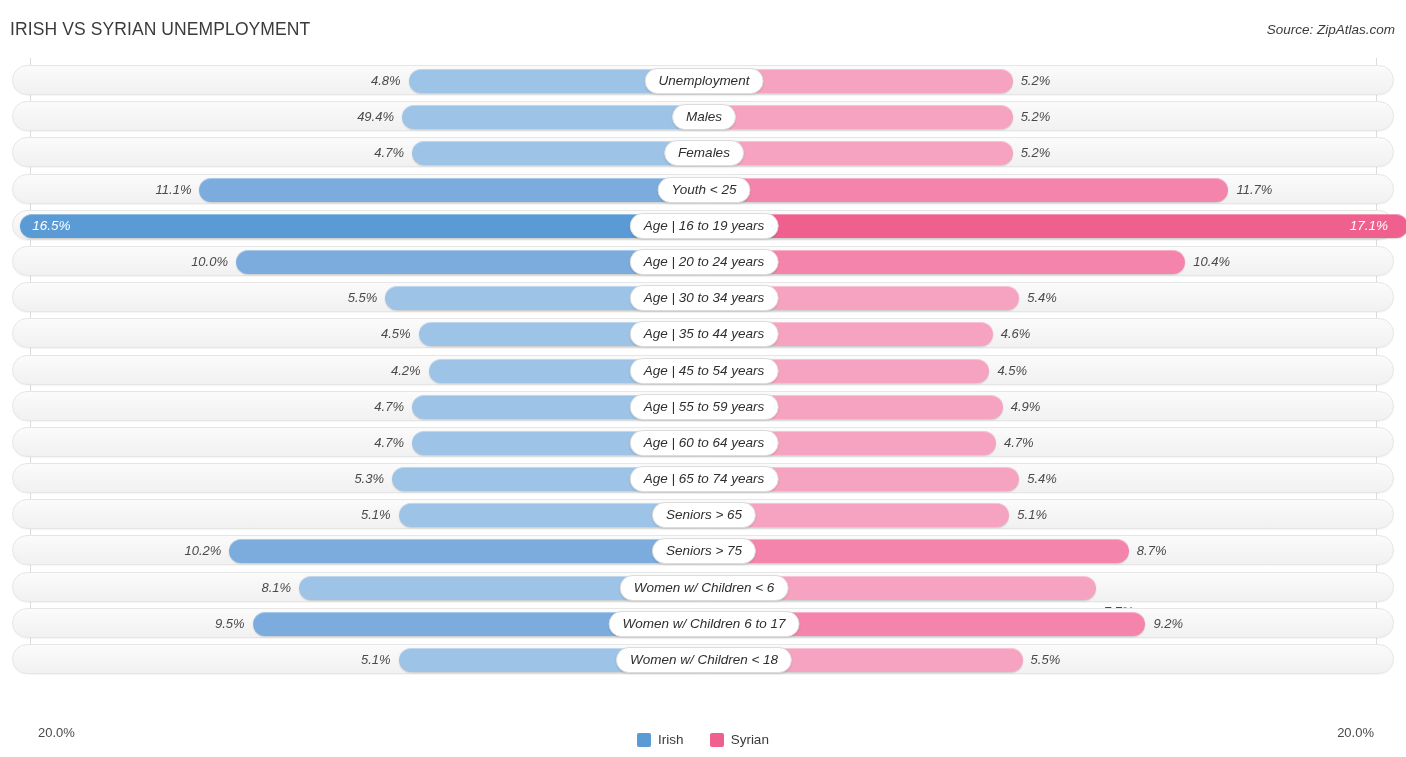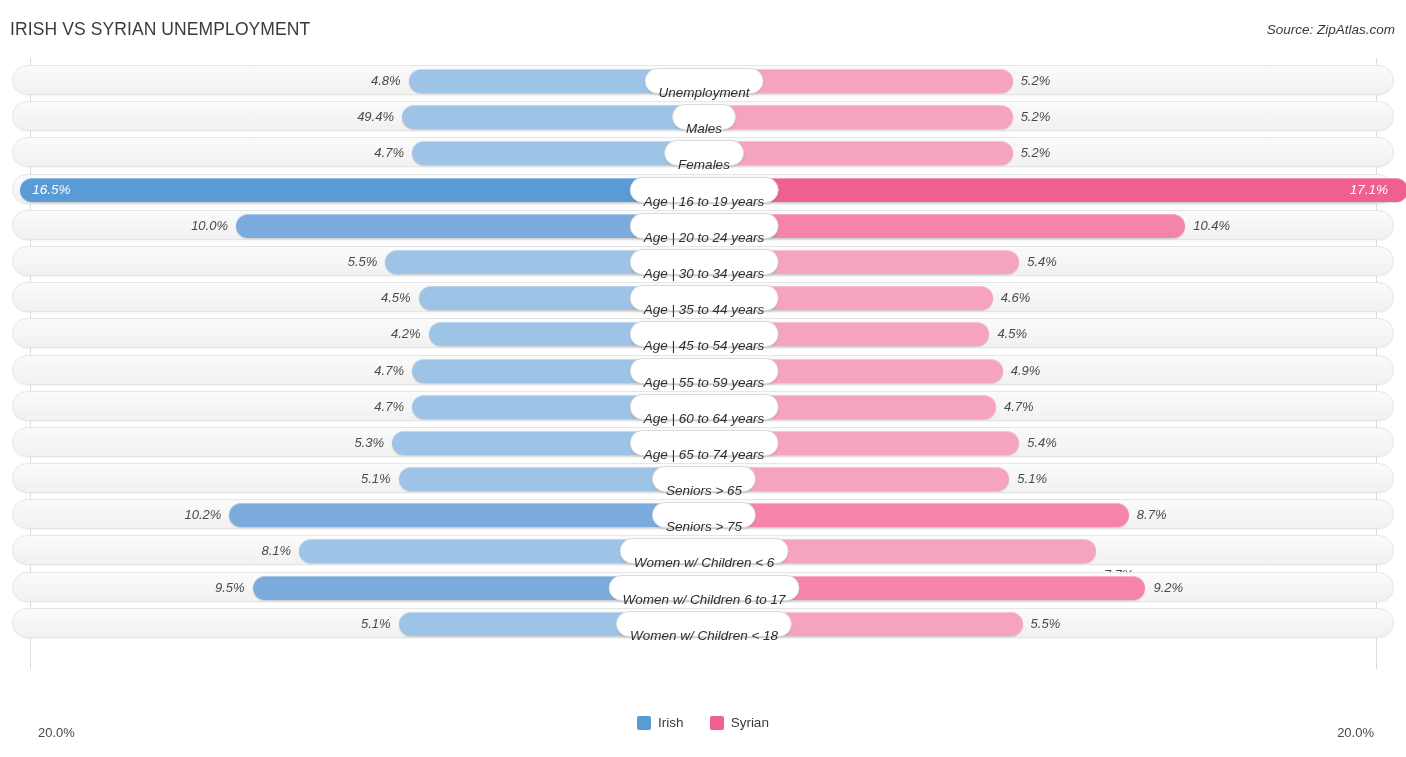--- a/index.html
+++ b/index.html
@@ -81,42 +81,42 @@
   .val-right { text-align: left; }
   .val.inside { color: #ffffff; font-size: 13.5px; }
 
   .center-label {
     position: absolute; top: 2px;
     height: 26px; line-height: 24px;
     transform: translateX(-50%);
     background: #ffffff;
     border: 1px solid #dcdcdc;
     border-radius: 13px;
-    padding: 12px 13px;
+    padding: 0 13px;
     font-size: 13.5px;
     color: #2f2f2f;
     white-space: nowrap;
     box-shadow: 0 1px 2px rgba(0,0,0,.10);
     z-index: 5;
   }
 
   
   .footer {
     position: absolute; left: 0; top: 711px;
     width: 1406px; height: 46px;
   }
   .axis-min, .axis-max {
     position: absolute; top: 14px;
     font-size: 13px; color: #4a4a4a;
   }
   .axis-min { left: 38px; }
   .axis-max { right: 32px; }
 
   .legend {
-    position: absolute; left: 0; right: 0; top: 4px;
+    position: absolute; left: 0; right: 0; top: 21px;
     display: flex; justify-content: center;
     align-items: flex-start; gap: 26px;
   }
   .legend-item { display: flex; align-items: center; gap: 7px; }
   .swatch { width: 14px; height: 14px; border-radius: 2px; }
   .legend-text { font-size: 13.5px; color: #3b3b3b; }
 </style>
 </head>
 <body>
 
@@ -144,20 +144,27 @@
           <div class="val val-left" style="left: 297px; width: 84px;">49.4%</div>
           <div class="val val-right" style="left: 1007.64px;">5.2%</div>
           <div class="center-label" style="left: 691px;">Males</div>
         </div>
         <div class="row">
           <div class="bar bar-left" style="left: 398.96px; width: 292.04px; background: rgb(157, 195, 230);"></div>
           <div class="bar bar-right" style="left: 691px; width: 308.64px; background: rgb(245, 163, 192);"></div>
           <div class="val val-left" style="left: 306.96px; width: 84px;">4.7%</div>
           <div class="val val-right" style="left: 1007.64px;">5.2%</div>
           <div class="center-label" style="left: 691px;">Females</div>
+        </div>
+        <div class="row">
+          <div class="bar bar-left" style="left: 186.48px; width: 504.52px; background: rgb(124, 172, 222);"></div>
+          <div class="bar bar-right" style="left: 691px; width: 524.44px; background: rgb(245, 132, 172);"></div>
+          <div class="val val-left" style="left: 94.48px; width: 84px;">11.1%</div>
+          <div class="val val-right" style="left: 1223.44px;">11.7%</div>
+          <div class="center-label" style="left: 691px;">Youth &lt; 25</div>
         </div>
         <div class="row">
           <div class="bar bar-left" style="left: 7.2px; width: 683.8px; background: rgb(91, 155, 213);"></div>
           <div class="bar bar-right" style="left: 691px; width: 703.72px; background: rgb(240, 96, 143);"></div>
           <div class="val val-left inside" style="left: 19.2px; text-align: left;">16.5%</div>
           <div class="val val-right inside" style="left: 1336.72px;">17.1%</div>
           <div class="center-label" style="left: 691px;">Age | 16 to 19 years</div>
         </div>
         <div class="row">
           <div class="bar bar-left" style="left: 223px; width: 468px; background: rgb(124, 172, 222);"></div>

